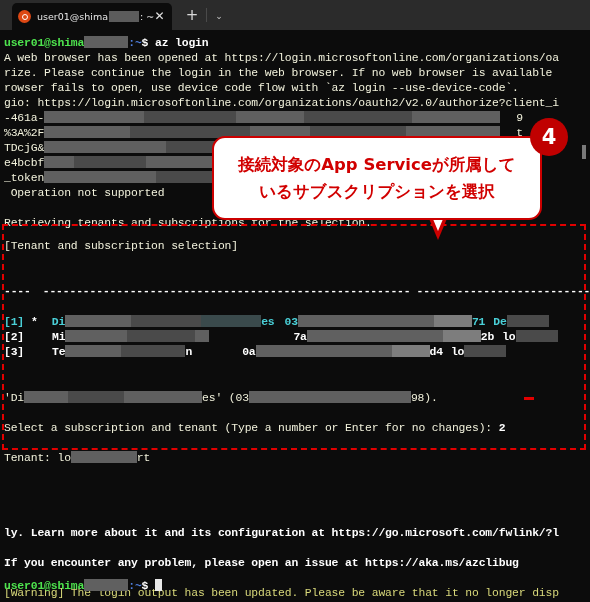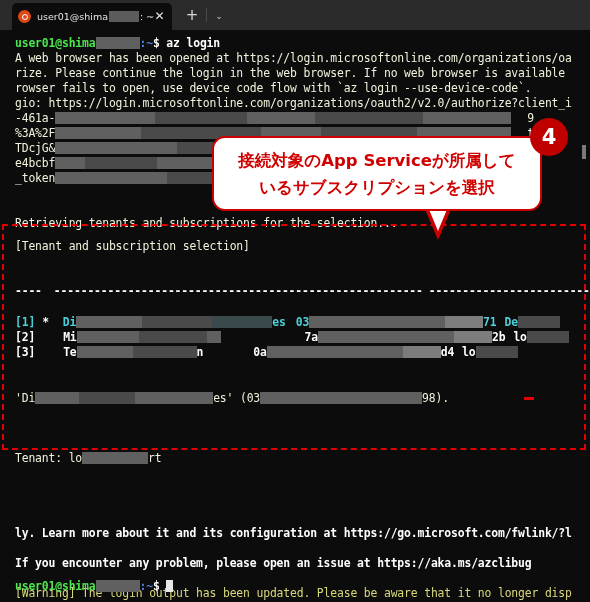--- a/index.html
+++ b/index.html
@@ -23,21 +23,21 @@
   .newtab{position:absolute;left:184px;top:7px;width:16px;height:16px;color:#d8d8d8;
           font-family:"DejaVu Sans",sans-serif;font-size:15px;line-height:16px;text-align:center;}
   .tabsep{position:absolute;left:206px;top:8px;width:1px;height:14px;background:#4a4a4a;}
   .tabmenu{position:absolute;left:212px;top:9px;width:14px;height:14px;color:#c8c8c8;
            font-family:"DejaVu Sans",sans-serif;font-size:9px;line-height:14px;text-align:center;}
 
   
   .term{position:absolute;left:0;top:30px;width:590px;height:572px;background:#0c0c0c;
         font-family:"DejaVu Sans Mono","Liberation Mono",monospace;font-size:11.4px;
         line-height:15.4px;color:#f2f2dc;letter-spacing:-0.15px;white-space:pre;}
-  .ln{position:absolute;left:15px;height:15.4px;white-space:pre;}
+  .ln{position:absolute;left:4px;height:15.4px;white-space:pre;font-family:Liberation Mono, monospace;}
   .g{color:#4ee44e;font-weight:bold;}
   .bl{color:#4f7fe0;font-weight:bold;}
   .wh{color:#ffffff;font-weight:bold;}
   .cy{color:#4ad0d8;font-weight:bold;}
   .yl{color:#d8d87a;}
 
   .rd{display:inline-block;background:#606060;vertical-align:-2px;height:12px;}
   .rd2{display:inline-block;background:#4a4a4a;vertical-align:-2px;height:12px;}
   .rd3{display:inline-block;background:#3a4a4c;vertical-align:-2px;height:12px;}
   .rdl{display:inline-block;background:#7d7d7d;vertical-align:-2px;height:12px;}
@@ -48,21 +48,21 @@
   .scrollmark{position:absolute;right:4px;top:145px;width:4px;height:14px;background:#7a7a7a;}
 
   
   .dashbox{position:absolute;left:2px;top:224px;width:584px;height:226px;
            border:2.5px dashed #e20000;box-sizing:border-box;pointer-events:none;}
 
   
   .ansline{position:absolute;left:524px;top:397px;width:10px;height:2.5px;background:#e20000;}
 
   
-  .callout{position:absolute;left:212px;top:136px;width:330px;height:75px;background:#ffffff;
+  .callout{position:absolute;left:212px;top:136px;width:330px;height:84px;background:#ffffff;
            border:2.5px solid #cc0000;border-radius:13px;box-sizing:border-box;
            display:flex;flex-direction:column;align-items:center;justify-content:center;}
   .callout-line{font-family:"DejaVu Sans","Liberation Sans",sans-serif;font-size:16.5px;
                 font-weight:bold;color:#d10000;line-height:27px;white-space:nowrap;}
   .tail{position:absolute;left:425px;top:209px;width:0;height:0;
         border-left:13px solid transparent;border-right:13px solid transparent;
         border-top:31px solid #cc0000;}
   .tail-in{position:absolute;left:428px;top:207px;width:0;height:0;
         border-left:10px solid transparent;border-right:10px solid transparent;
         border-top:24px solid #ffffff;}
@@ -106,20 +106,21 @@
     <div class="ln" style="top:81px"><span>-461a-</span><span class="rd" style="width:100px"></span><span class="rd2" style="width:92px"></span><span class="rd" style="width:68px"></span><span class="rd2" style="width:108px"></span><span class="rd" style="width:88px"></span><span style="display:inline-block;width:16px"></span><span>9</span></div>
 
     <div class="ln" style="top:96px"><span>%3A%2F</span><span class="rd" style="width:86px"></span><span class="rd2" style="width:120px"></span><span class="rd" style="width:60px"></span><span class="rd2" style="width:96px"></span><span class="rd" style="width:94px"></span><span style="display:inline-block;width:16px"></span><span>t</span></div>
 
     <div class="ln" style="top:111px"><span>TDcjG&amp;</span><span class="rd" style="width:122px"></span><span class="rd2" style="width:90px"></span><span class="rd" style="width:74px"></span><span class="rd2" style="width:90px"></span><span class="rd" style="width:80px"></span><span style="display:inline-block;width:16px"></span><span>t</span></div>
 
     <div class="ln" style="top:126px"><span>e4bcbf</span><span class="rd" style="width:30px"></span><span class="rd2" style="width:72px"></span><span class="rd" style="width:78px"></span><span class="rd2" style="width:86px"></span><span class="rd" style="width:118px"></span><span style="display:inline-block;width:16px"></span><span>i</span></div>
 
     <div class="ln" style="top:141px"><span>_token</span><span class="rd" style="width:112px"></span><span class="rd2" style="width:84px"></span><span class="rd" style="width:92px"></span><span class="rd2" style="width:80px"></span><span class="rd" style="width:86px"></span><span style="display:inline-block;width:16px"></span><span>=</span></div>
 
+    <div class="ln" style="top:156px"> Operation not supported</div>
     <div class="ln" style="top:186px">Retrieving tenants and subscriptions for the selection...</div>
 
     
     <div class="ln" style="top:209px">[Tenant and subscription selection]</div>
 
     
 
     
     <div class="ln" style="top:254px"><span class="wh" style="letter-spacing:-0.15px">----</span><span style="display:inline-block;width:12px"></span><span class="wh">-------------------------------------------------------</span><span style="display:inline-block;width:6px"></span><span class="wh">------------------------------------</span><span style="display:inline-block;width:6px"></span></div>
 
@@ -130,20 +131,21 @@
     <div class="ln" style="top:300px"><span class="wh">[2]</span><span style="display:inline-block;width:28px"></span><span class="wh">Mi</span><span class="rd" style="width:62px"></span><span class="rd2" style="width:68px"></span><span class="rd" style="width:14px"></span><span style="display:inline-block;width:84px"></span><span class="wh">7a</span><span class="rd" style="width:136px"></span><span class="rdl" style="width:38px"></span><span class="wh">2b</span><span style="display:inline-block;width:8px"></span><span class="wh">lo</span><span class="rd2" style="width:42px"></span></div>
 
     
     <div class="ln" style="top:315px"><span class="wh">[3]</span><span style="display:inline-block;width:28px"></span><span class="wh">Te</span><span class="rd" style="width:56px"></span><span class="rd2" style="width:64px"></span><span class="wh">n</span><span style="display:inline-block;width:50px"></span><span class="wh">0a</span><span class="rd" style="width:136px"></span><span class="rdl" style="width:38px"></span><span class="wh">d4</span><span style="display:inline-block;width:8px"></span><span class="wh">lo</span><span class="rd2" style="width:42px"></span></div>
 
     
 
     <div class="ln" style="top:361px"><span>'Di</span><span class="rd" style="width:44px"></span><span class="rd2" style="width:56px"></span><span class="rd" style="width:78px"></span><span>es' (03</span><span class="rd" style="width:162px"></span><span>98).</span></div>
 
     
+    <div class="ln" style="top:391px"><span>Select a subscription and tenant (Type a number or Enter for no changes): </span><span class="wh">2</span></div>
 
     
     <div class="ln" style="top:421px"><span>Tenant: lo</span><span class="rd" style="width:66px"></span><span>rt</span></div>
 
 
     
     <div class="ln wh" style="top:496px">ly. Learn more about it and its configuration at https://go.microsoft.com/fwlink/?l</div>
     <div class="ln wh" style="top:526px">If you encounter any problem, please open an issue at https://aka.ms/azclibug</div>
     <div class="ln yl" style="top:556px">[Warning] The login output has been updated. Please be aware that it no longer disp</div>
     <div class="ln yl" style="top:571px">ist of available subscriptions by default.</div>

